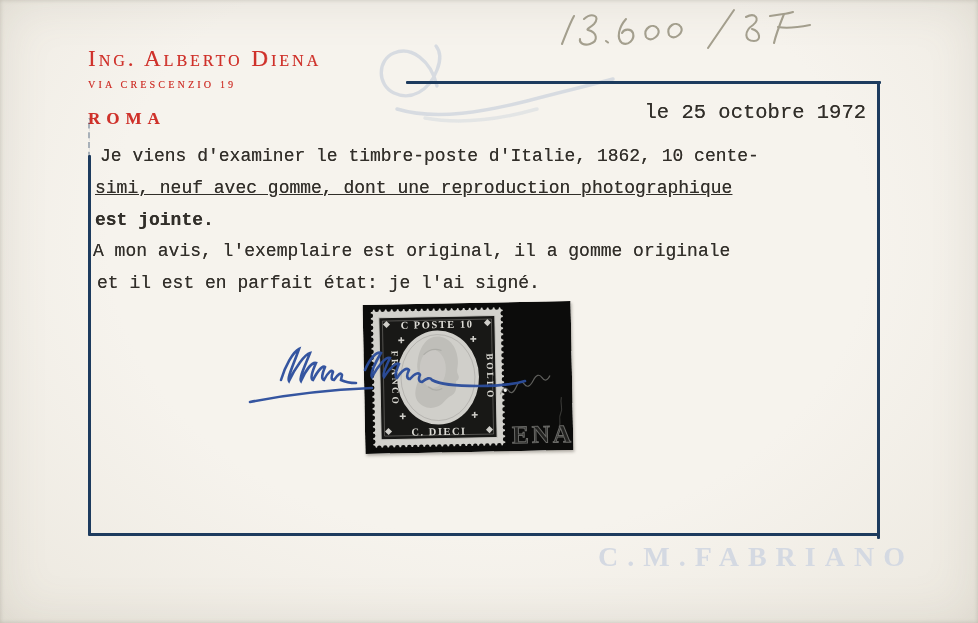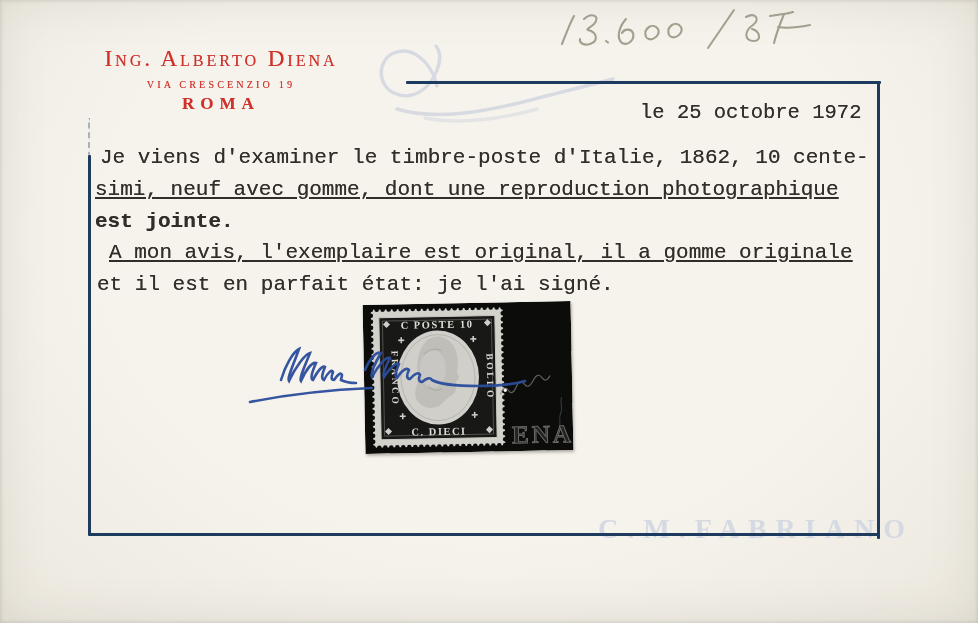--- a/index.html
+++ b/index.html
@@ -5,43 +5,43 @@
   html,body{margin:0;padding:0;background:#777;}
   .paper{
     position:relative;
     width:978px;height:623px;
     background:radial-gradient(ellipse at 50% 38%, #f6f3ed 55%, #ece8df 100%);
     box-shadow:inset 0 0 50px rgba(115,105,85,.14), inset 0 0 4px rgba(90,85,70,.25);
     overflow:hidden;
     font-family:"Liberation Serif", serif;
   }
   
-  .letterhead{position:absolute;left:94px;top:46px;width:254px;text-align:center;color:#cf312a;}
+  .letterhead{position:absolute;left:88px;top:46px;width:254px;text-align:left;color:#cf312a;}
   .lh-name{font-variant:small-caps;font-size:23px;letter-spacing:3px;text-shadow:.3px .3px 0 rgba(207,49,42,.55);}
   .lh-addr{font-size:10px;letter-spacing:3.2px;margin-top:7px;text-shadow:.2px .2px 0 rgba(207,49,42,.5);}
-  .lh-city{font-size:17px;letter-spacing:6px;margin-top:4px;font-weight:700;text-shadow:.2px .2px 0 rgba(207,49,42,.45);}
+  .lh-city{font-size:17px;letter-spacing:6px;margin-top:19px;font-weight:700;text-shadow:.2px .2px 0 rgba(207,49,42,.45);}
   
   .tw{font-family:"Liberation Mono", monospace;color:#312e29;text-shadow:0 0 .5px rgba(49,46,41,.75);}
-  .dateline{position:absolute;left:640px;top:101px;width:226px;font-size:20.5px;white-space:nowrap;}
-  .bodyline{position:absolute;font-size:21px;white-space:nowrap;}
+  .dateline{position:absolute;left:640px;top:101px;width:226px;font-size:20.5px;text-align:right;white-space:nowrap;}
+  .bodyline{position:absolute;font-size:18px;white-space:nowrap;}
   
   .frame-seg{position:absolute;background:#1d3b5e;border-radius:1px;}
   .seg-top{left:406px;top:81px;width:475px;height:2.6px;}
   .seg-right{left:877px;top:81px;width:2.6px;height:458px;}
   .seg-bottom{left:88px;top:533px;width:791px;height:2.8px;}
   .seg-left{left:88px;top:155px;width:2.6px;height:380px;}
   .seg-left-faded{left:88px;top:118px;width:2.4px;height:37px;background:none;border-left:2.4px dashed #1d3b5e;opacity:.35;}
   
   .photo{position:absolute;left:364px;top:303px;width:208px;height:149px;transform:rotate(-1.1deg);box-shadow:1px 2px 3px rgba(60,55,45,.35);}
   
   .ghost-svg{position:absolute;left:365px;top:28px;opacity:.8;}
   .pencil-svg{position:absolute;left:538px;top:2px;}
   .sig-svg{position:absolute;left:233px;top:328px;}
   .fabriano{
-    position:absolute;left:598px;top:513px;
+    position:absolute;left:598px;top:541px;
     font-size:28px;letter-spacing:9px;color:#d4d9e2;
     filter:blur(.7px);font-weight:700;white-space:nowrap;
   }
 </style>
 </head>
 <body>
 
 <div class="paper">
 
   <div class="fabriano">C.M.FABRIANO</div>
@@ -83,21 +83,21 @@
     <div class="frame-seg seg-left"></div>
     <div class="frame-seg seg-left-faded"></div>
   </div>
 
   <div class="tw dateline">le 25 octobre 1972</div>
 
   <div>
     <div class="tw bodyline" style="left:100px;top:146px;">Je viens d'examiner le timbre-poste d'Italie, 1862, 10 cente-</div>
     <div class="tw bodyline" style="left:95px;top:178px;text-decoration:underline;">simi, neuf avec gomme, dont une reproduction photographique</div>
     <div class="tw bodyline" style="left:95px;top:210px;font-weight:bold;">est jointe.</div>
-    <div class="tw bodyline" style="left:109px;top:241px;text-decoration:underline;">A mon avis, l'exemplaire est original, il a gomme originale</div>
+    <div class="tw bodyline" style="left:93px;top:241px;">A mon avis, l'exemplaire est original, il a gomme originale</div>
     <div class="tw bodyline" style="left:97px;top:273px;">et il est en parfait état: je l'ai signé.</div>
   </div>
 
   <div class="photo">
     <svg width="208" height="149" viewBox="0 0 208 149">
       <rect x="0" y="0" width="208" height="149" fill="#0c0c0b"></rect>
 
       <g transform="translate(8,5)">
         <rect x="0" y="0" width="132" height="138" fill="#d2d1cc"></rect>
         <g id="perf">

